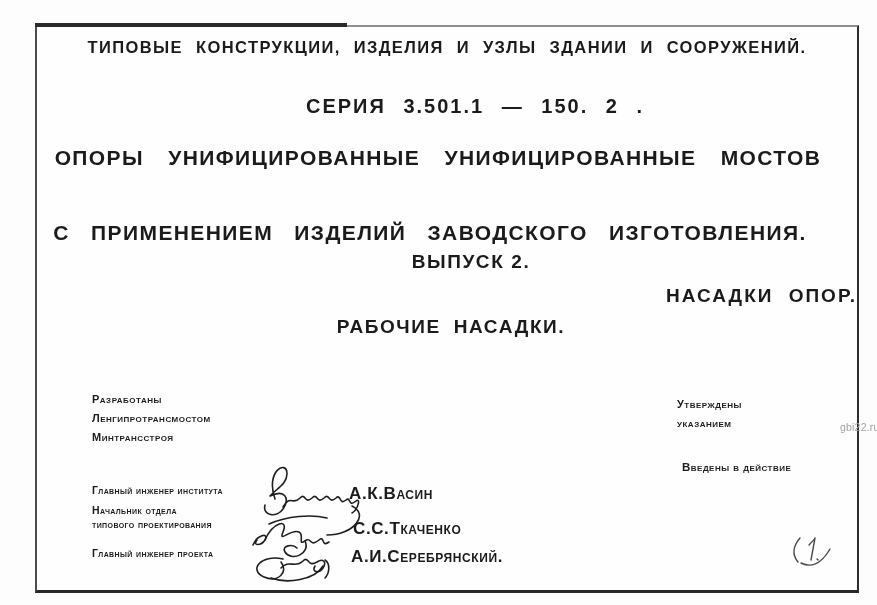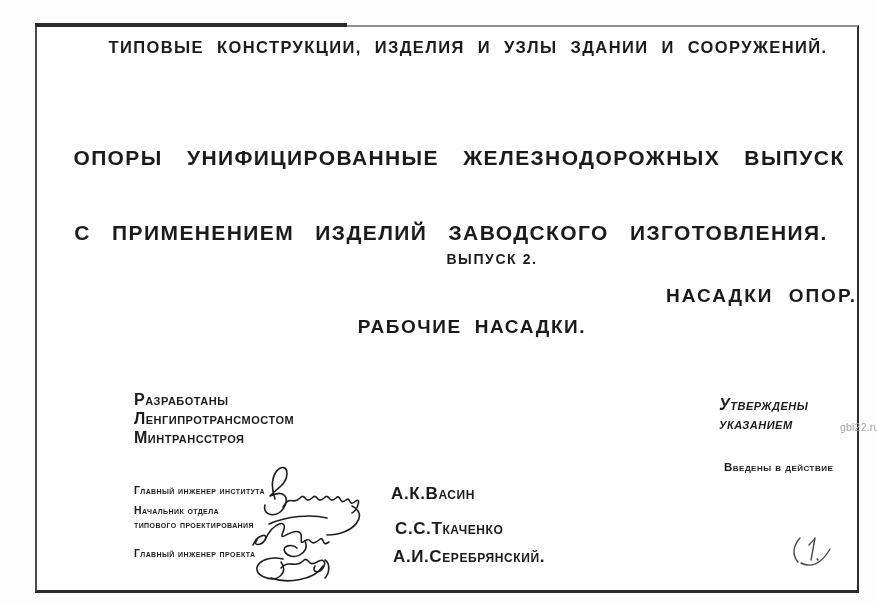--- a/index.html
+++ b/index.html
@@ -17,36 +17,36 @@
     background:#fefefe;
     border-left:2px solid #4a4a4a;
     border-right:2px solid #2e2e2e;
     border-bottom:3px solid #2a2a2a;
     border-top:2px solid #8f8f8f;
   }
   .top-dark{
     position:absolute;left:-2px;top:-4px;width:312px;height:4px;
     background:#2b2b2b;
   }
-  .abs{position:absolute;white-space:nowrap;padding-left:42px;}
+  .abs{position:absolute;white-space:nowrap;}
   .ctr{left:0;right:0;text-align:center;}
   
   .hdr{top:11px;font-size:16.5px;font-weight:bold;letter-spacing:1.4px;word-spacing:7px;}
   .series{top:68px;font-size:20px;font-weight:bold;letter-spacing:2px;word-spacing:10px;margin-left:56px;}
   .title1{top:119px;font-size:21px;font-weight:bold;letter-spacing:1.4px;word-spacing:17px;margin-left:-18px;}
   .title2{top:175px;font-size:21px;font-weight:bold;letter-spacing:1.4px;word-spacing:14px;margin-left:-34px;margin-top:19px;}
-  .issue{top:224px;font-size:14px;font-weight:bold;letter-spacing:1.6px;margin-left:48px;}
+  .issue{top:224px;font-size:19px;font-weight:bold;letter-spacing:1.6px;margin-left:48px;}
   .sub1{top:258px;font-size:19px;font-weight:bold;letter-spacing:2px;word-spacing:8px;margin-left:-4px;text-align:right;}
   .sub2{top:289px;font-size:19px;font-weight:bold;letter-spacing:1.6px;word-spacing:6px;margin-left:8px;}
   .small{
-    font-size:16px;font-weight:bold;letter-spacing:.5px;
+    font-size:11px;font-weight:bold;letter-spacing:.5px;
     font-variant:small-caps;line-height:19px;
   }
   .dev{left:55px;top:363px;}
-  .appr{left:640px;top:368px;font-style:italic;}
+  .appr{left:640px;top:368px;}
   .eff{left:645px;top:434px;font-size:11.5px;font-weight:bold;letter-spacing:.5px;font-variant:small-caps;}
   .sig-label{
     left:55px;font-size:10.5px;font-weight:bold;letter-spacing:.4px;
     font-variant:small-caps;line-height:14px;
   }
   .sig-name{
     font-size:17px;font-weight:bold;letter-spacing:.6px;
     font-variant:small-caps;
   }
   .sig-svg{position:absolute;left:192px;top:428px;}
@@ -60,21 +60,22 @@
 </style>
 </head>
 <body>
 
 <div class="scan">
 
   <div class="frame">
     <div class="top-dark"></div>
 
     <div class="abs ctr hdr">ТИПОВЫЕ КОНСТРУКЦИИ, ИЗДЕЛИЯ И УЗЛЫ ЗДАНИИ И СООРУЖЕНИЙ.</div>
-    <div class="abs ctr title1">ОПОРЫ УНИФИЦИРОВАННЫЕ ЖЕЛЕЗНОДОРОЖНЫХ ВЫПУСК</div>
+    <div class="abs ctr series">СЕРИЯ 3.501.1 — 150. 2 .</div>
+    <div class="abs ctr title1">ОПОРЫ УНИФИЦИРОВАННЫЕ УНИФИЦИРОВАННЫЕ МОСТОВ</div>
     <div class="abs ctr title2">С ПРИМЕНЕНИЕМ ИЗДЕЛИЙ ЗАВОДСКОГО ИЗГОТОВЛЕНИЯ.</div>
     <div class="abs ctr issue">ВЫПУСК 2.</div>
     <div class="abs ctr sub1">НАСАДКИ ОПОР.</div>
     <div class="abs ctr sub2">РАБОЧИЕ НАСАДКИ.</div>
 
     <div class="abs small dev">
       <div>Разработаны</div>
       <div>Ленгипротрансмостом</div>
       <div>Минтрансстроя</div>
     </div>

